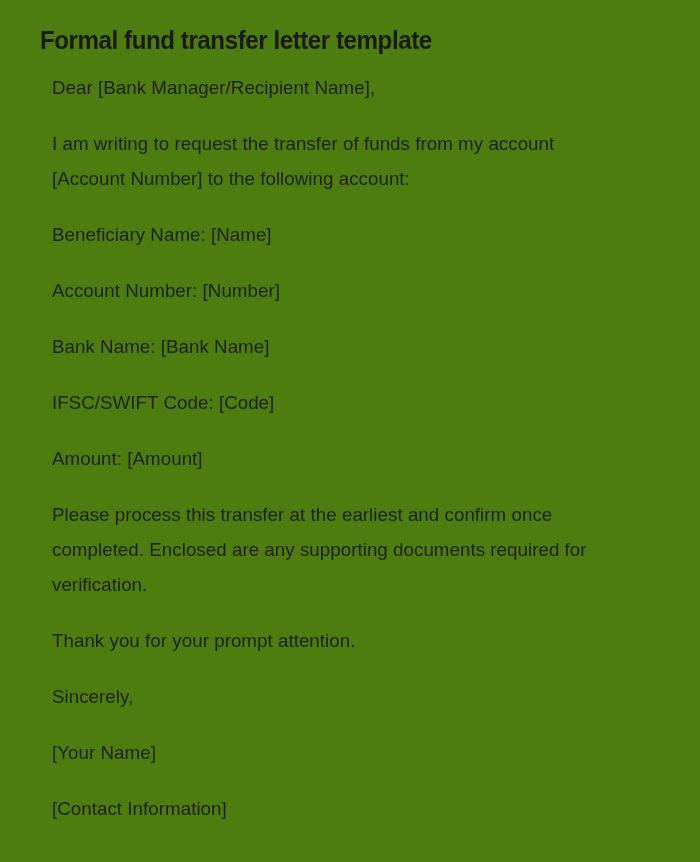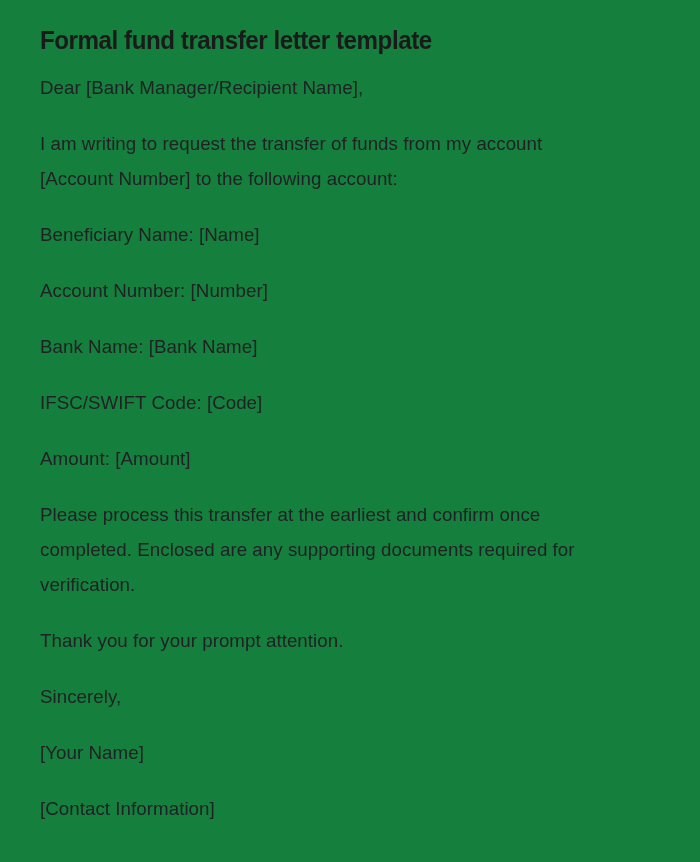--- a/index.html
+++ b/index.html
@@ -12,39 +12,40 @@
     height: 862px;
     overflow: hidden;
     font-family: "Liberation Sans", "DejaVu Sans", sans-serif;
     -webkit-font-smoothing: antialiased;
   }
 
   .doc {
     box-sizing: border-box;
     width: 700px;
     height: 862px;
-    background: #15803d;
+    background: #4d7c0f;
     padding: 24px 75px 0 40px;
   }
 
   .doc-title {
     margin: 0;
     padding: 0;
     font-size: 26px;
     line-height: 32px;
     font-weight: 700;
     color: #1a1a1a;
     letter-spacing: -0.5px;
     transform: scaleX(0.93);
     transform-origin: left center;
     white-space: nowrap;
   }
 
   .body-block {
     margin-top: 14px;
+    margin-left: 12px;
   }
 
   .para {
     margin: 0 0 21px 0;
     font-size: 19px;
     line-height: 35px;
     font-weight: 400;
     color: #202124;
     letter-spacing: 0.05px;
     max-width: 592px;

